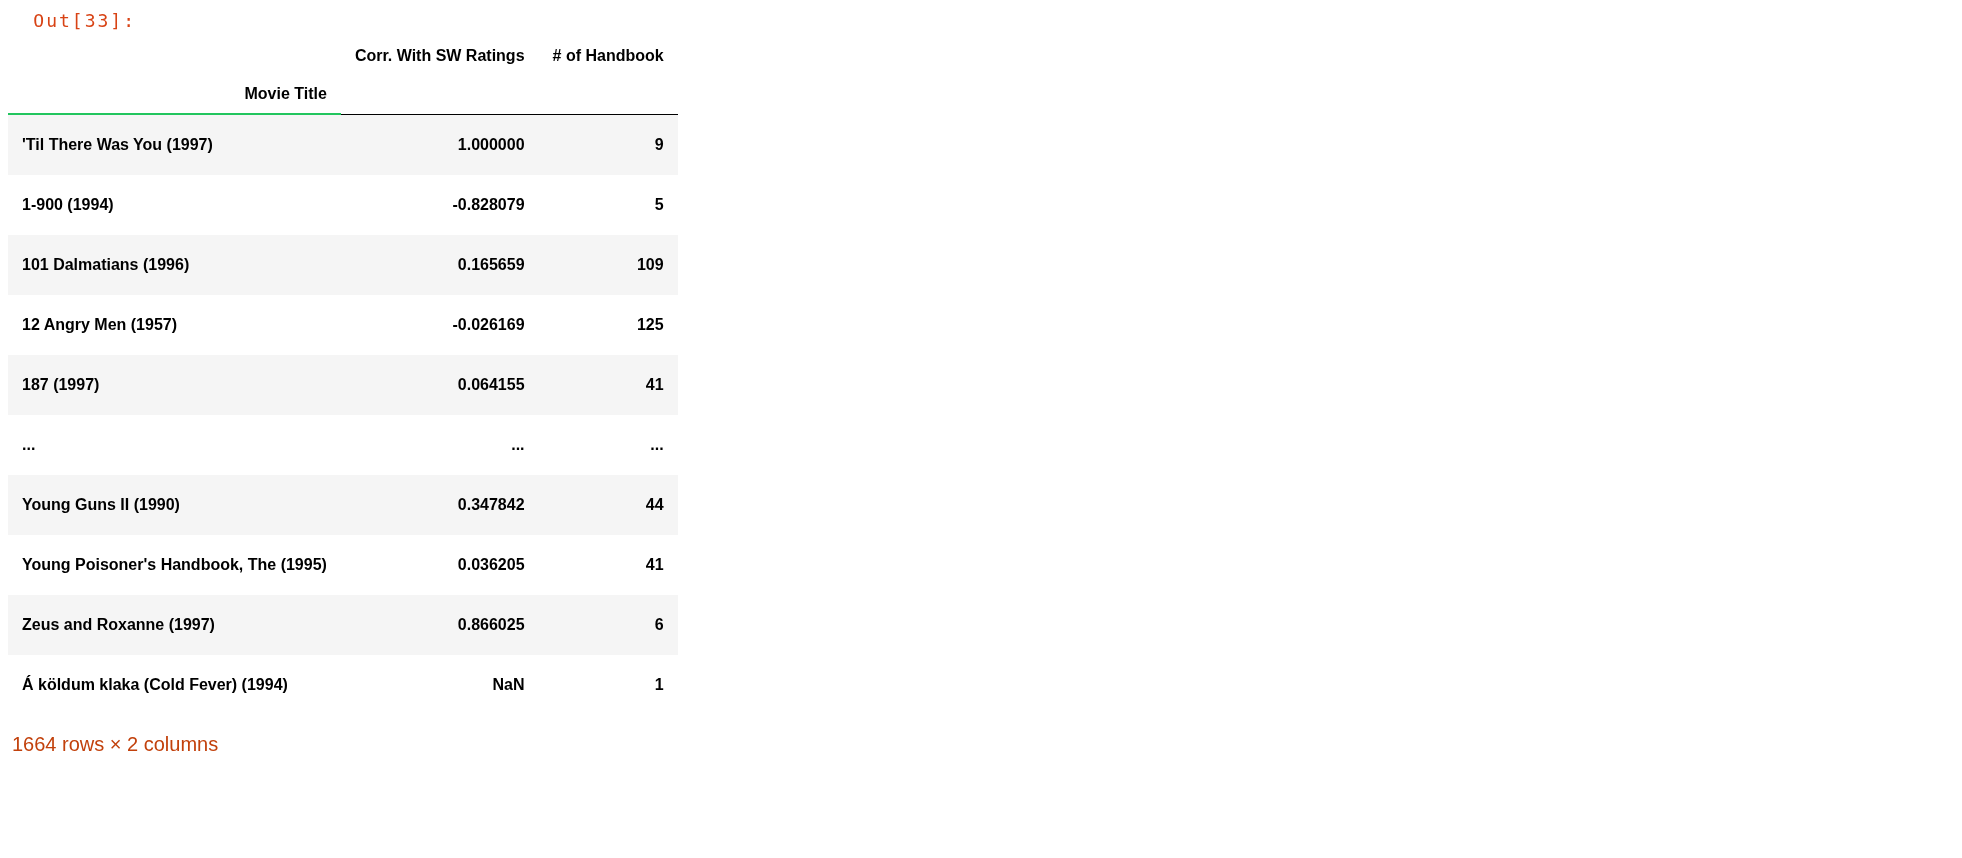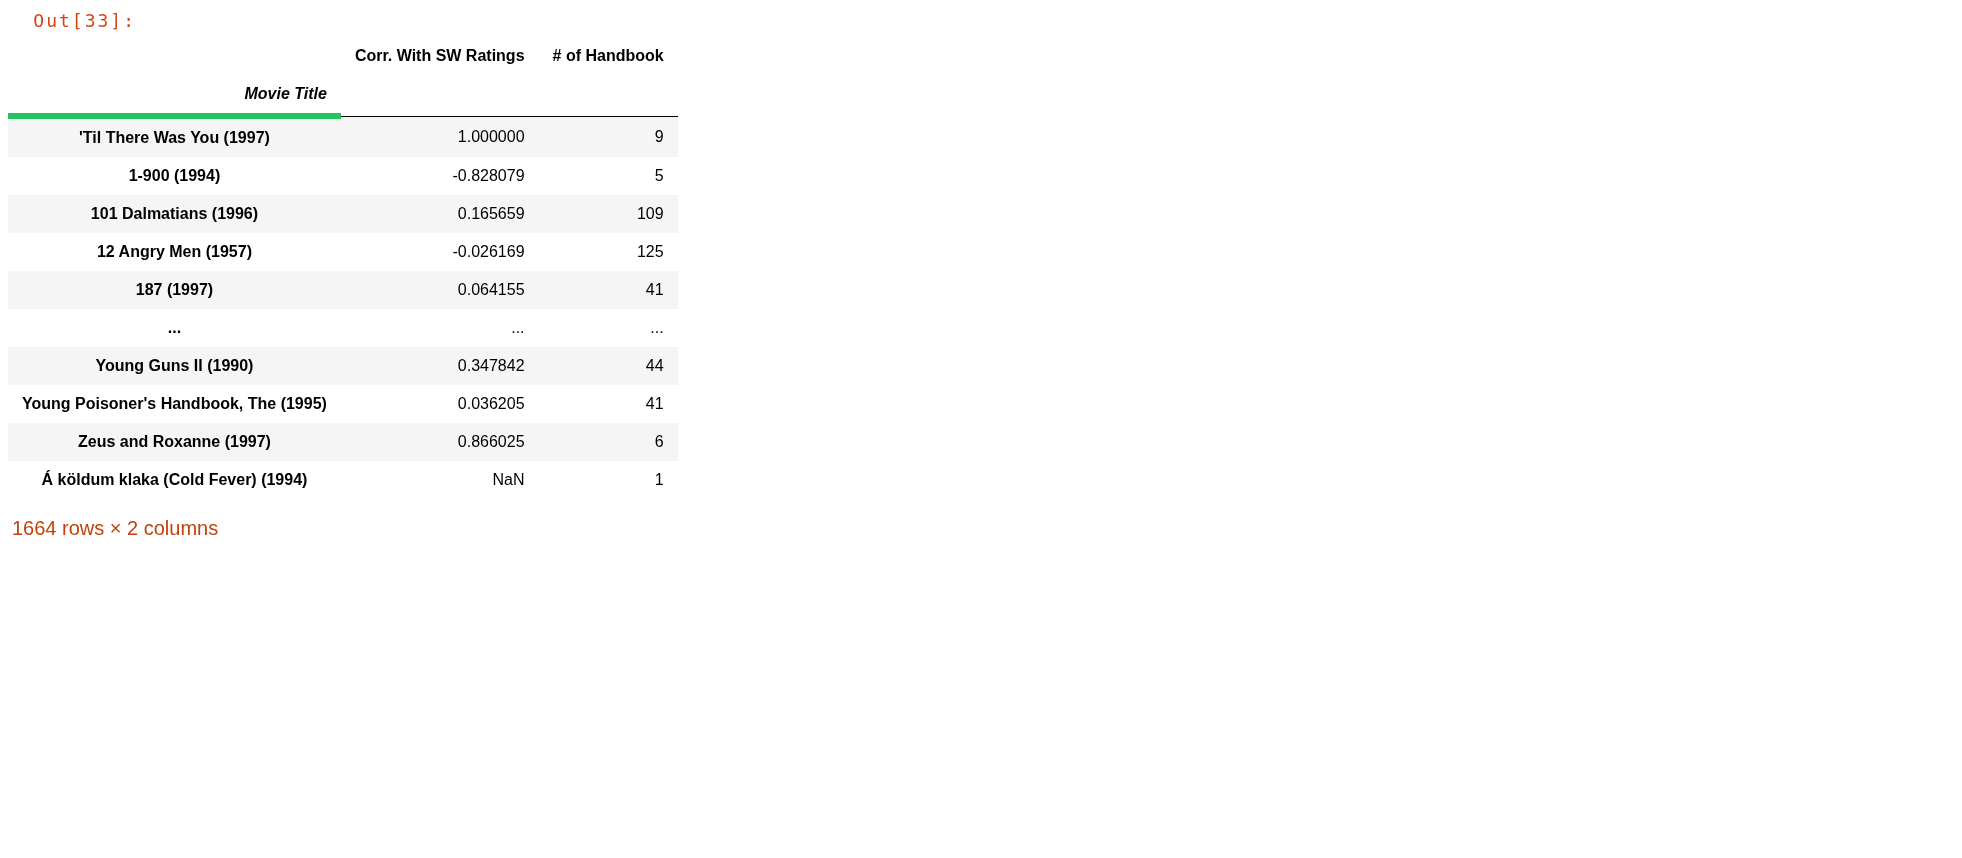--- a/index.html
+++ b/index.html
@@ -40,37 +40,36 @@
       color: #000;
     }
     table.dataframe thead th {
       font-weight: 700;
       text-align: right;
       padding: 10px 14px;
       border: none;
       background: #fff;
     }
     table.dataframe thead tr.index-row th.index-name {
-      border-bottom: 6px solid #22c55e;
-      font-style: italic;
+      border-bottom: 2px solid #22c55e;
     }
     table.dataframe thead tr.index-row th {
       border-bottom: 1px solid #000;
     }
     table.dataframe tbody th {
       font-weight: 700;
-      text-align: center;
+      text-align: left;
       padding: 10px 14px;
       border: none;
     }
     table.dataframe tbody td {
       text-align: right;
-      padding: 0 14px;
+      padding: 21px 14px;
       border: none;
-      font-weight: 400;
+      font-weight: 700;
     }
     table.dataframe tbody tr:nth-child(odd) {
       background: #f5f5f5;
     }
     table.dataframe tbody tr:nth-child(even) {
       background: #fff;
     }
     .shape-info {
       font-size: 20px;
       color: #c2410c;

